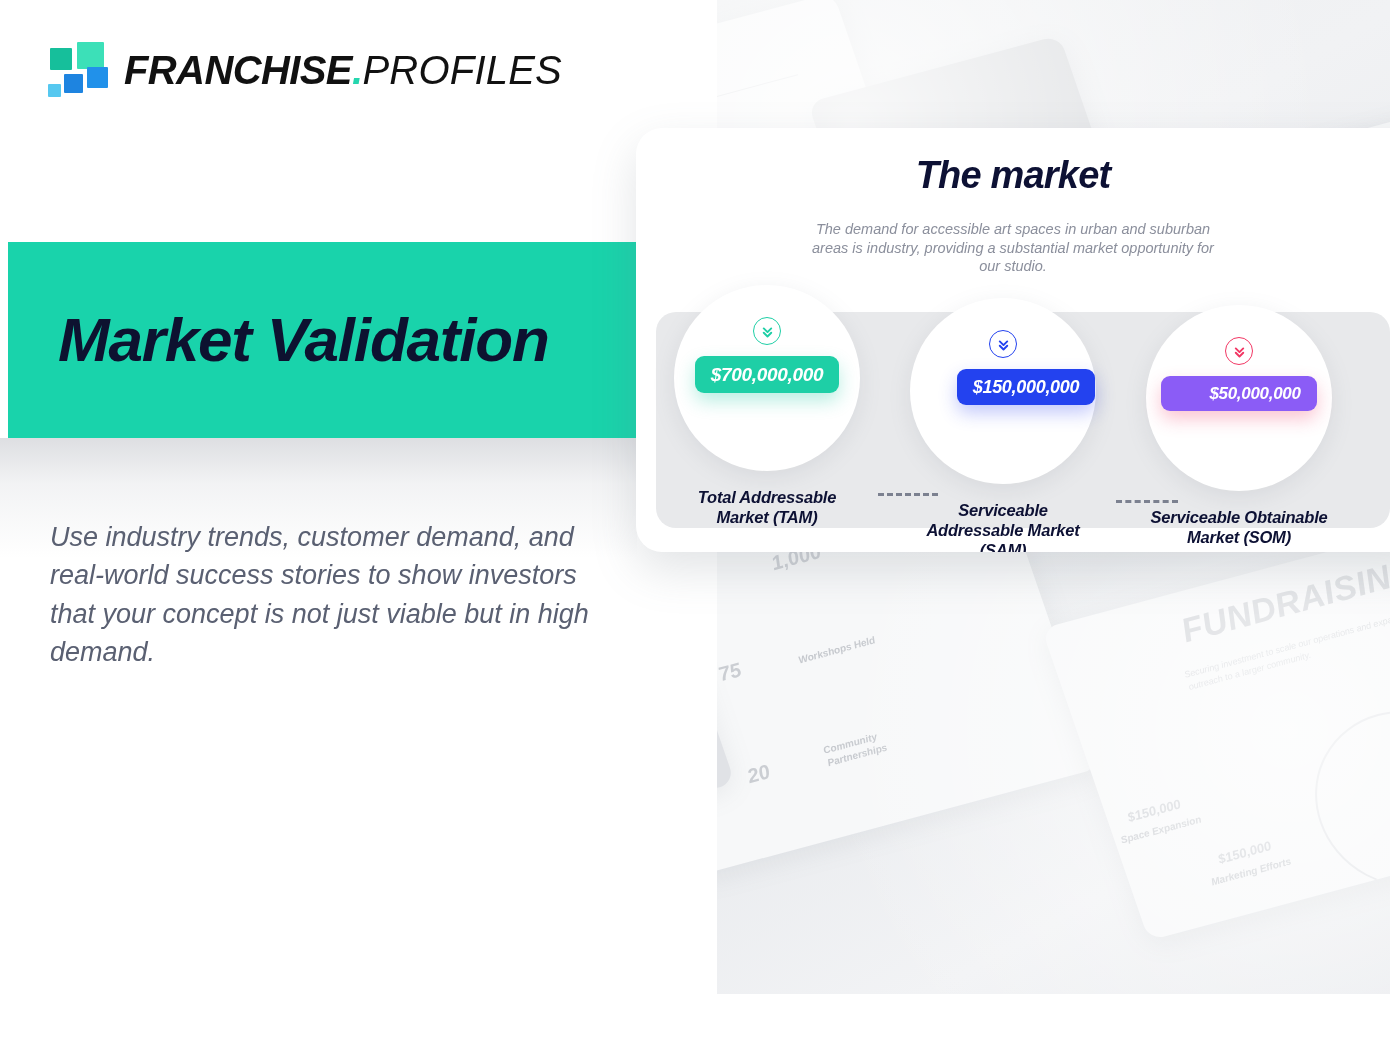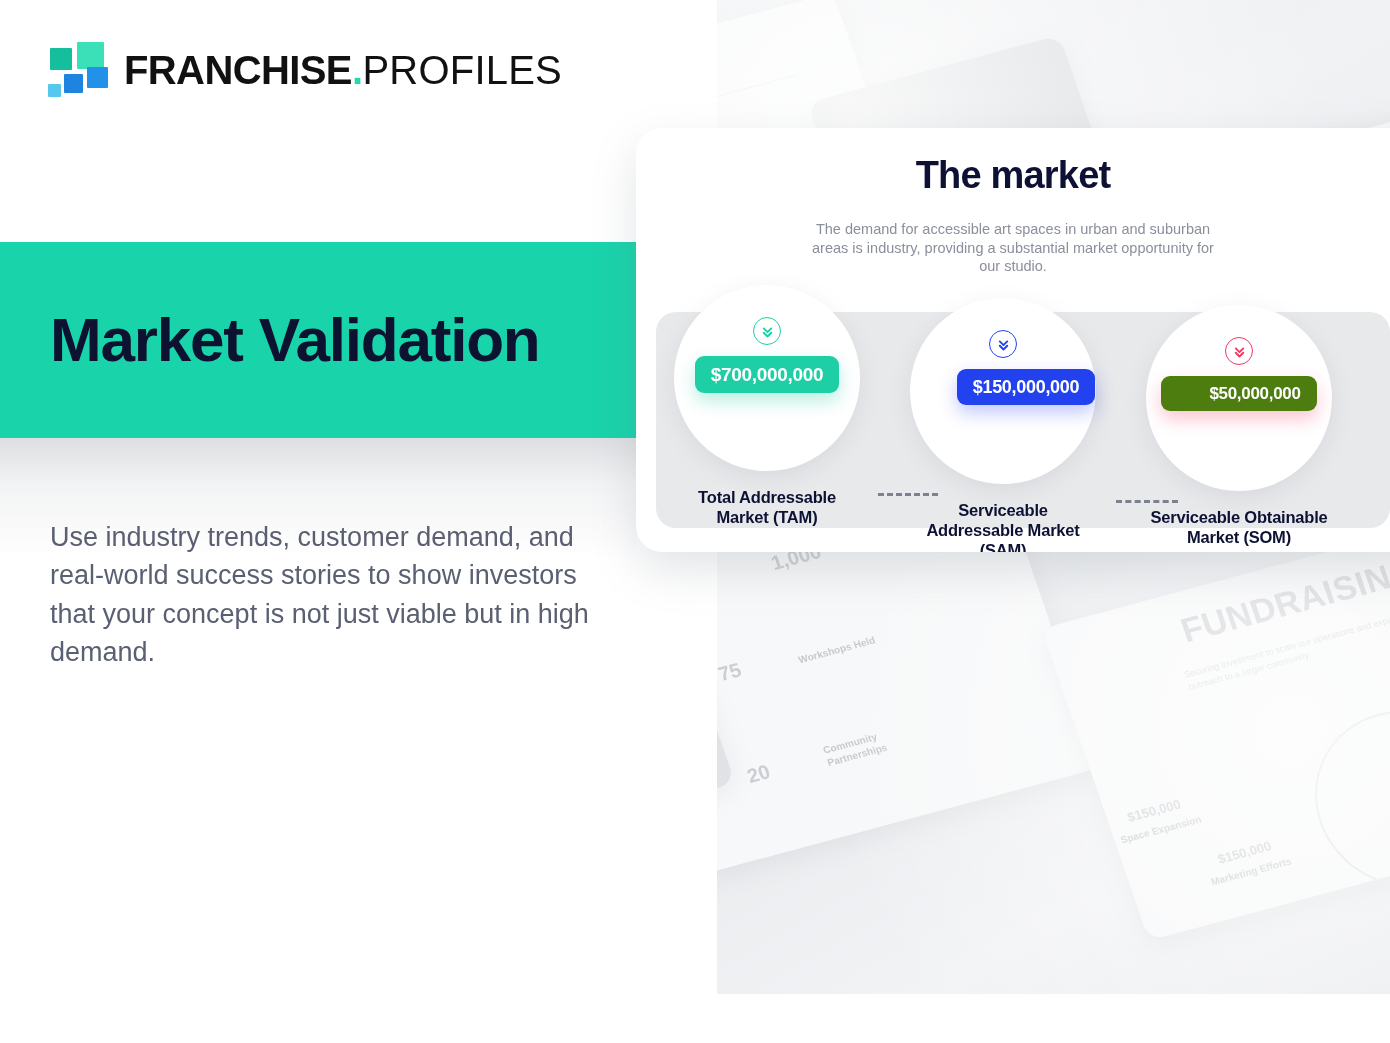--- a/index.html
+++ b/index.html
@@ -11,20 +11,21 @@
     font-family: "Liberation Sans", sans-serif;
     background: #ffffff;
   }
 
   .stage {
     position: relative;
     width: 1390px;
     height: 994px;
     background: #ffffff;
     overflow: hidden;
+    font-style: italic;
   }
 
   
   .bg-panel {
     position: absolute;
     left: 716px; top: 0;
     width: 674px; height: 1043px;
     background: linear-gradient(150deg, #eceef0 0%, #f1f2f4 28%, #e9ebee 55%, #f2f3f5 78%, #e8eaed 100%);
     overflow: hidden;
   }
@@ -133,21 +134,21 @@
     white-space: nowrap;
     color: #111111;
     line-height: 1;
   }
   .logo-text .b { font-weight: 800; }
   .logo-text .dot { font-weight: 800; color: #25d6ae; }
   .logo-text .t { font-weight: 300; letter-spacing: 0.2px; }
 
   .title-band {
     position: absolute;
-    left: 0; top: 242px;
+    left: 8px; top: 242px;
     width: 637px; height: 196px;
     background: #19d3ab;
     display: flex;
     align-items: center;
   }
   .title-band h1 {
     margin-left: 50px;
     font-size: 62px;
     font-weight: 700;
     color: #0d1230;
@@ -409,21 +410,21 @@
       </div>
 
       <div class="tier tier-3">
         <div class="bubble">
           <div class="chev" style="color:#f23764;">
             <svg width="15" height="15" viewBox="0 0 24 24" fill="none" stroke="currentColor" stroke-width="3" stroke-linecap="round" stroke-linejoin="round">
                 <polyline points="6 7 12 13 18 7"></polyline>
                 <polyline points="6 14 12 20 18 14"></polyline>
               </svg>
           </div>
-          <div class="badge" style="background:#4d7c0f;padding-left:48px;">$50,000,000</div>
+          <div class="badge" style="background:#8b5cf6;padding-left:48px;">$50,000,000</div>
         </div>
         <div class="tier-label">Serviceable Obtainable Market (SOM)</div>
       </div>
 
     </div>
   </div>
 
 </div>
 
 </body></html>

